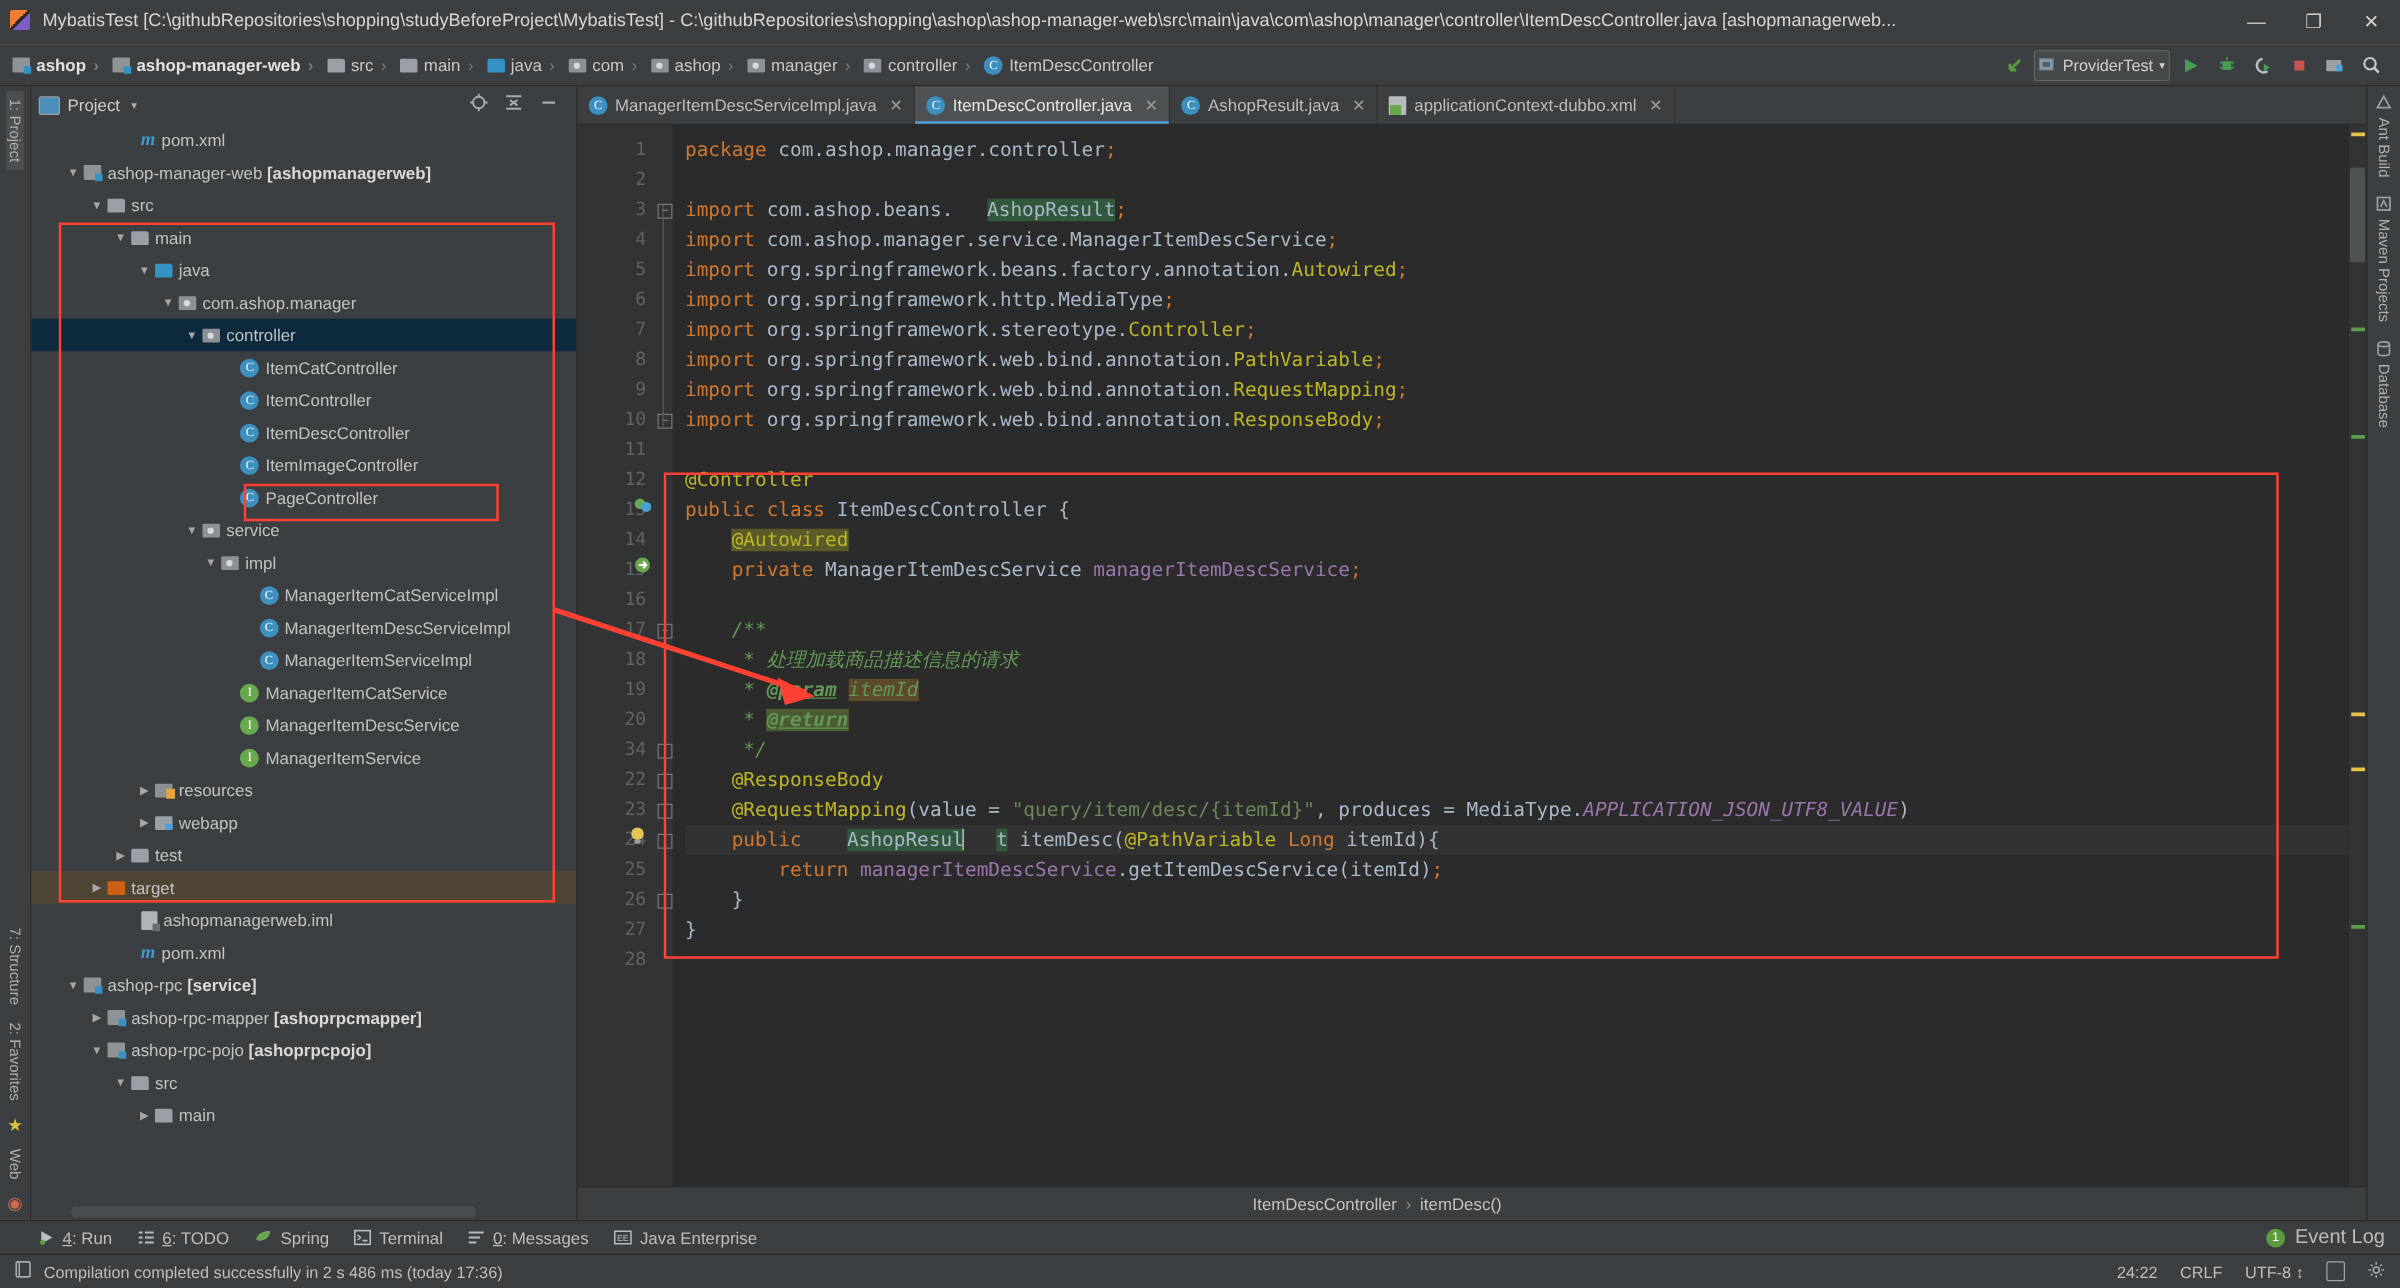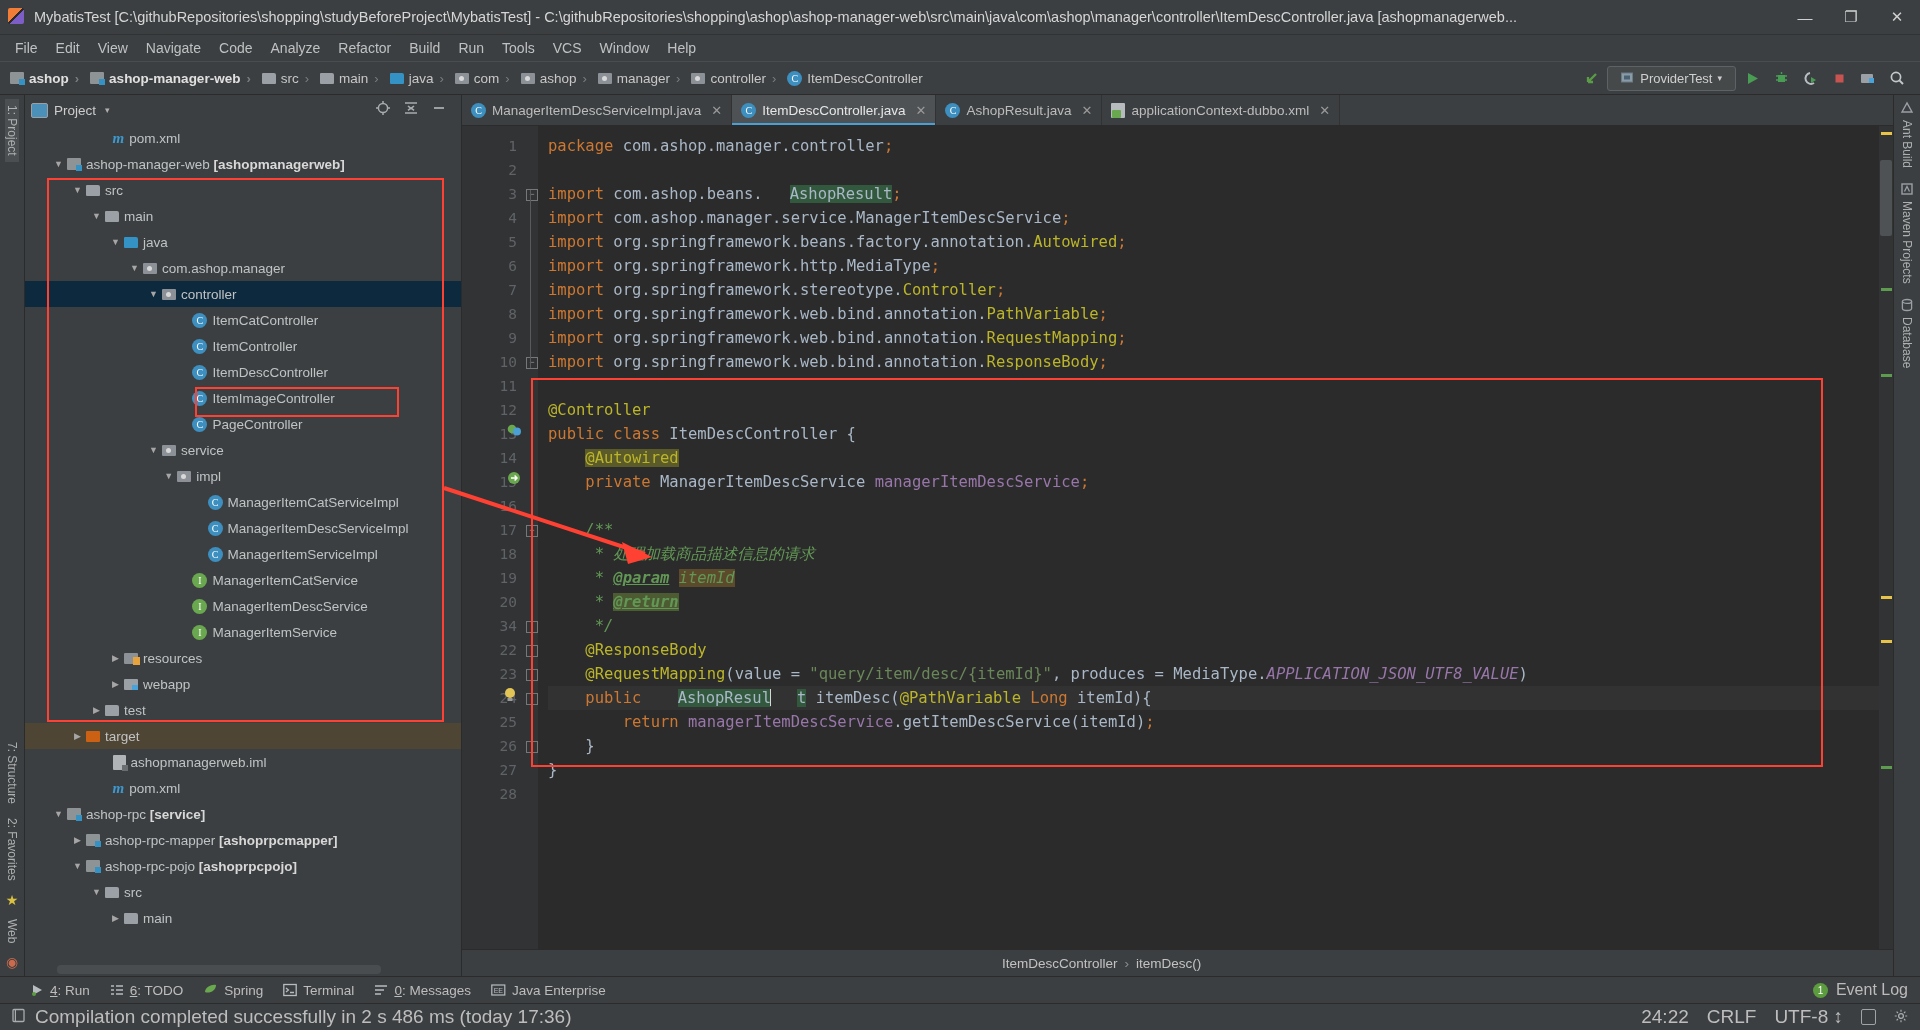--- a/index.html
+++ b/index.html
@@ -33,21 +33,21 @@
   .ico-fold{width:14px;height:11px;background:#9aa0a6;border-radius:1px 2px 1px 1px;}
   .ico-fold.src{background:#3592c4;}
   .ico-pkg{width:14px;height:11px;background:#8b9196;border-radius:1px;position:relative;}
   .ico-pkg:after{content:"";position:absolute;left:4px;top:3px;width:5px;height:5px;background:#d8d8d8;border-radius:50%;}
   .ico-cls{width:15px;height:15px;border-radius:50%;background:#3d8fc0;color:#fff;font-size:10px;
            display:flex;align-items:center;justify-content:center;font-family:"Liberation Serif",serif;}
   .ico-iface{width:15px;height:15px;border-radius:50%;background:#6aa84f;color:#fff;font-size:10px;
              display:flex;align-items:center;justify-content:center;font-family:"Liberation Serif",serif;}
   .tb-right{display:flex;align-items:center;padding-right:10px;gap:3px;}
   .run-config{display:flex;align-items:center;background:#45494a;border:1px solid #5e6264;border-radius:3px;
-              height:23px;padding:0 13px;font-size:13px;color:#cfcfcf;gap:5px;}
+              height:23px;padding:0 3px;font-size:13px;color:#cfcfcf;gap:5px;}
   .tool-btn{width:26px;height:26px;display:flex;align-items:center;justify-content:center;}
 
   
   .body{flex:1;display:flex;min-height:0;}
 
   
   .rail{width:24px;background:#3c3f41;border-right:1px solid #2b2b2b;display:flex;flex-direction:column;
         justify-content:space-between;align-items:center;flex:0 0 24px;padding:4px 0;}
   .rail-lbl{writing-mode:vertical-rl;font-size:12px;color:#aeb0b1;padding:6px 0;white-space:nowrap;}
   .rail-lbl.active{background:#4b4f51;}
@@ -133,21 +133,21 @@
   .toolbar-bot{height:26px;background:#3c3f41;display:flex;align-items:center;padding-left:30px;gap:20px;
                border-top:1px solid #2b2b2b;flex:0 0 26px;}
   .tw{display:flex;align-items:center;gap:6px;font-size:13.5px;color:#bdbdbd;}
   .tw u{text-decoration:underline;}
   .tw-right{margin-left:auto;display:flex;align-items:center;gap:8px;padding-right:12px;}
   .dot{width:15px;height:15px;border-radius:50%;background:#5c9c3f;color:#fff;font-size:10px;
        display:flex;align-items:center;justify-content:center;}
 
   
   .status{height:26px;background:#3c3f41;display:flex;align-items:center;padding-left:12px;
-          font-size:19px;color:#bdbdbd;border-top:1px solid #2b2b2b;flex:0 0 26px;gap:9px;}
+          font-size:13px;color:#bdbdbd;border-top:1px solid #2b2b2b;flex:0 0 26px;gap:9px;}
   .status .right{margin-left:auto;display:flex;align-items:center;gap:18px;padding-right:12px;}
   .mini-ico{width:13px;height:14px;border:1.4px solid #a0a4a6;border-radius:2px;}
 
   
   .redbox{position:absolute;border:2.5px solid #ff4133;pointer-events:none;z-index:40;}
   svg.arrow-ov{position:absolute;pointer-events:none;z-index:45;}
 </style>
 </head>
 <body>
 
@@ -158,35 +158,20 @@
         <div class="ij"></div>
       </div>
     <div class="tb-title">MybatisTest [C:\githubRepositories\shopping\studyBeforeProject\MybatisTest] - C:\githubRepositories\shopping\ashop\ashop-manager-web\src\main\java\com\ashop\manager\controller\ItemDescController.java [ashopmanagerweb...</div>
     <div class="tb-btns">
       <div class="tb-btn">—</div>
       <div class="tb-btn">❐</div>
       <div class="tb-btn close">✕</div>
     </div>
   </div>
 
-  <div class="menubar">
-    <div class="menu-item">File</div>
-    <div class="menu-item">Edit</div>
-    <div class="menu-item">View</div>
-    <div class="menu-item">Navigate</div>
-    <div class="menu-item">Code</div>
-    <div class="menu-item">Analyze</div>
-    <div class="menu-item">Refactor</div>
-    <div class="menu-item">Build</div>
-    <div class="menu-item">Run</div>
-    <div class="menu-item">Tools</div>
-    <div class="menu-item">VCS</div>
-    <div class="menu-item">Window</div>
-    <div class="menu-item">Help</div>
-  </div>
 
   <div class="navbar">
     <div class="crumbs">
       <div class="crumb bold">
         <span class="ico ico-mod"></span>
         <span>ashop</span>
           <span class="sep">›</span>
         </div>
       <div class="crumb bold">
         <span class="ico ico-mod"></span>

